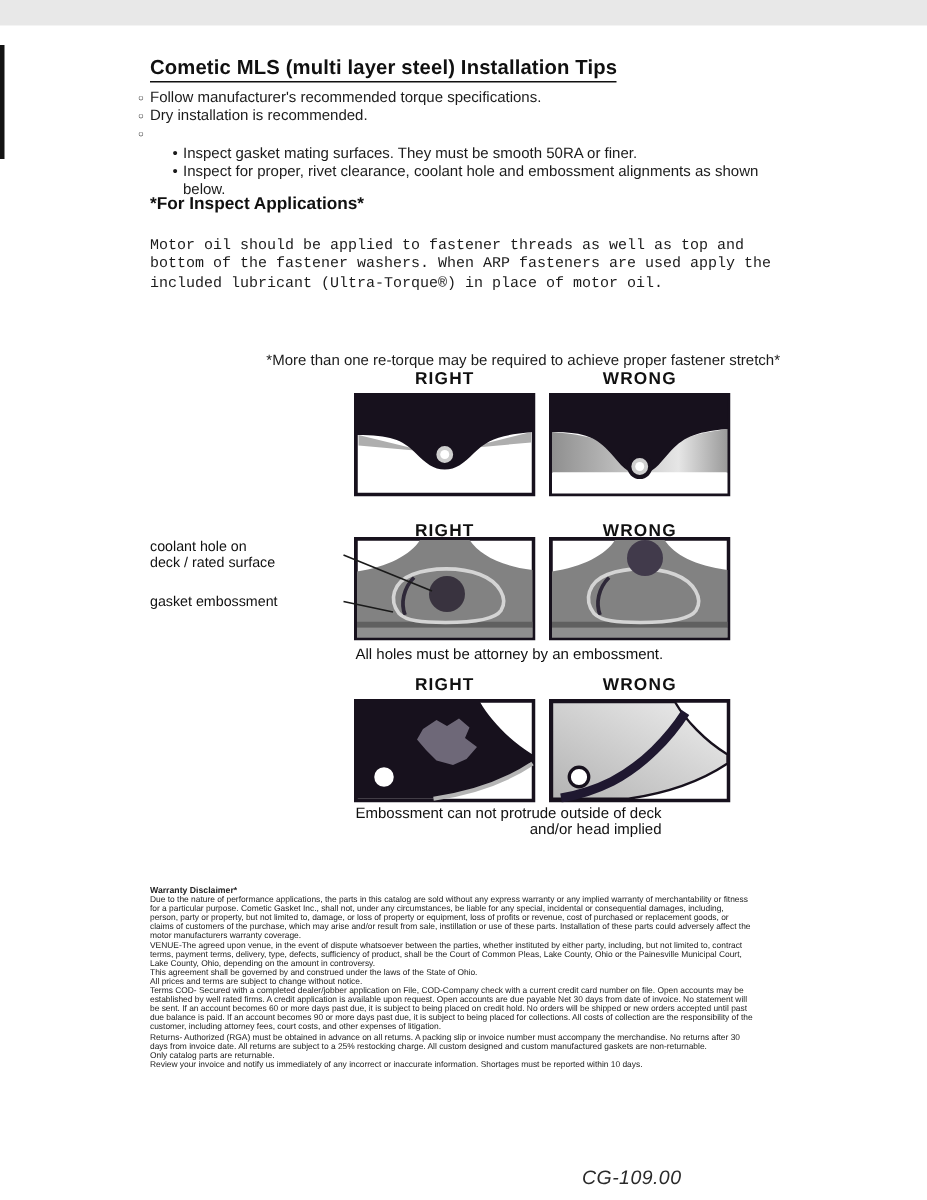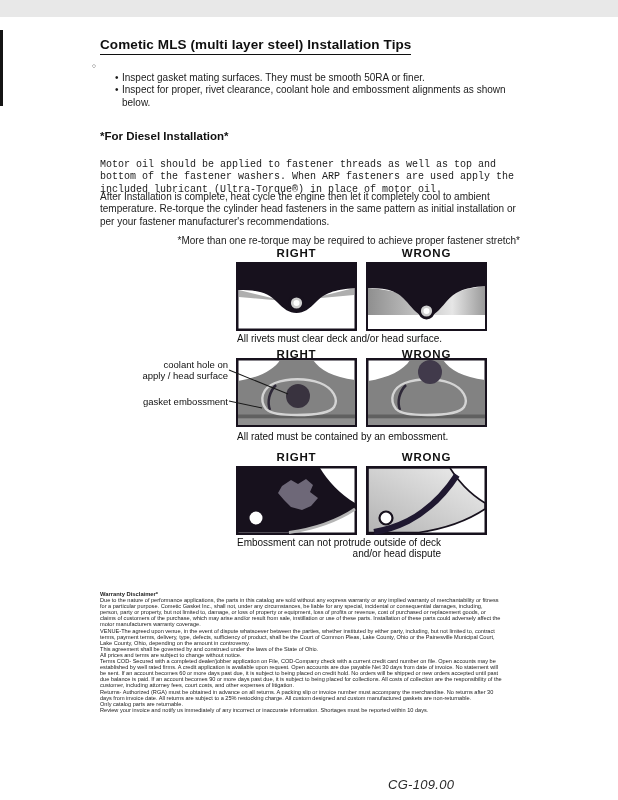--- a/index.html
+++ b/index.html
@@ -23,55 +23,62 @@
 
   .diesel-heading { position:absolute; left:100px; top:113px; font-size:11.5px; font-weight:bold; color:#101010; }
   .body-p { position:absolute; left:100px; width:420px; font-size:10px; line-height:12.4px; }
   .p1 { top:132px;font-family:Liberation Mono, monospace; } .p2 { top:164px; } .p3 { top:208px;text-align:right; }
 
   .diagrams { position:absolute; left:100px; top:228px; width:430px; height:330px;text-decoration:underline; }
   .dg-label { position:absolute; width:121px; text-align:center; font-size:11.5px; font-weight:600; letter-spacing:0.8px; color:#101010; }
   .dg-box { position:absolute; width:121px; height:69px; }
   .dg-box svg { display:block; }
   .dg-caption { position:absolute; font-size:10px; line-height:11px; color:#101010; }
-  .ann-label { position:absolute; left:0; width:128px; text-align:right; font-size:9.5px; line-height:11px; color:#101010; }
+  .ann-label { position:absolute; left:0; width:128px; text-align:left; font-size:9.5px; line-height:11px; color:#101010; }
   .overlay { position:absolute; left:0; top:100px; }
 
   .legal { position:absolute; left:100px; top:574px; width:402px; font-size:5.6px; line-height:6.1px; color:#222; }
   .legal-h { font-weight:bold; font-size:5.8px; margin:0; }
   .legal p { margin:0; }
   .mt4 { margin-top:4px; } .mt5 { margin-top:5px; } .mt6 { margin-top:6px; }
 
   .page-num { position:absolute; left:388px; top:760px; font-size:13px; color:#2a2a2a; letter-spacing:0.3px;font-style:italic; }
 </style>
 </head>
 <body>
 
 <div class="page">
   <div class="edge-bar"></div>
 
   <div class="doc-title">Cometic MLS (multi layer steel) Installation Tips</div>
 
   <div class="tips">
     <div class="tip-row">
       <span class="bullet-o">○</span>
+      <span>Follow manufacturer's recommended torque specifications.</span>
+    </div>
+    <div class="tip-row">
+      <span class="bullet-o">○</span>
+      <span>Dry installation is recommended.</span>
+    </div>
+    <div class="tip-row">
+      <span class="bullet-o">○</span>
     </div>
     <div class="tip-row sub">
       <span class="bullet-d">•</span>
       <span>Inspect gasket mating surfaces.  They must be smooth 50RA or finer.</span>
     </div>
     <div class="tip-row sub">
       <span class="bullet-d">•</span>
       <span>Inspect for proper, rivet clearance, coolant hole and embossment alignments as shown below.</span>
     </div>
   </div>
 
-  <div class="diesel-heading">*For Diesel Installation*</div>
+  <div class="diesel-heading">*For Inspect Applications*</div>
   <p class="body-p p1">Motor oil should be applied to fastener threads as well as top and bottom of the fastener washers. When ARP fasteners are used apply the included lubricant (Ultra-Torque®) in place of motor oil.</p>
-  <p class="body-p p2">After Installation is complete, heat cycle the engine then let it completely cool to ambient temperature. Re-torque the cylinder head fasteners in the same pattern as initial installation or per your fastener manufacturer's recommendations.</p>
   <p class="body-p p3">*More than one re-torque may be required to achieve proper fastener stretch*</p>
 
   <div class="diagrams">
 
     <div class="dg-label" style="left:136px; top:2px;">RIGHT</div>
     <div class="dg-label" style="left:266px; top:2px;">WRONG</div>
 
     <div class="dg-box" style="left:136px; top:17px;">
       <svg width="121" height="69" viewBox="0 0 121 69">
         <rect x="1.25" y="1.25" width="118.5" height="66.5" fill="#ffffff" stroke="#17111d" stroke-width="2.5"></rect>
@@ -92,28 +99,27 @@
           </linearGradient>
         </defs>
         <rect x="1.25" y="1.25" width="118.5" height="66.5" fill="#ffffff" stroke="#17111d" stroke-width="2.5"></rect>
         <path d="M2,26 C32,28 46,35 56,46 L66,46 C76,35 89,28 119,24 V53 H2 Z" fill="url(#g1w)"></path>
         <path d="M2,2 H119 V24 C96,26 89,30 80,40 C73,48 69,54 60.5,54 C52,54 48,48 41,40 C32,30 25,26 2,26 Z" fill="#17111d"></path>
         <rect x="2" y="53" width="117" height="14" fill="#ffffff"></rect>
         <circle cx="60.5" cy="49" r="7" fill="#cfcfcf" stroke="#17111d" stroke-width="2.8"></circle>
         <circle cx="60.5" cy="49" r="3" fill="#ffffff"></circle>
       </svg>
     </div>
-    <div class="dg-caption" style="left:137px; top:88px;">All rivets must clear deck and/or head surface.</div>
 
     <div class="dg-label" style="left:136px; top:103px;">RIGHT</div>
     <div class="dg-label" style="left:266px; top:103px;">WRONG</div>
 
     <div class="ann-label" style="top:114px;">
       <div>coolant hole on</div>
-      <div>apply / head surface</div>
+      <div>deck / rated surface</div>
     </div>
     <div class="ann-label" style="top:151px;">gasket embossment</div>
 
     <div class="dg-box" style="left:136px; top:113px;">
       <svg width="121" height="69" viewBox="0 0 121 69">
         <rect x="1.25" y="1.25" width="118.5" height="66.5" fill="#ffffff" stroke="#17111d" stroke-width="2.5"></rect>
         <path d="M44,2 C38,12 22,20 2,23 L2,67 L119,67 L119,22 C97,19 84,12 77,2 Z" fill="#828282"></path>
         <rect x="2" y="56.5" width="117" height="4" fill="#606060"></rect>
         <rect x="2" y="60.5" width="117" height="6.5" fill="#8f8f8f"></rect>
         <path d="M40,27 C33,34 31,44 34,52" fill="none" stroke="#2e2838" stroke-width="2.5"></path>
@@ -131,21 +137,21 @@
         <path d="M30,51 C23,42 26,30 39,25 C52,20 71,20 84,25 C97,30 103,41 98,49 C94,55 80,57 61,57 C45,57 35,56 30,51 Z" fill="none" stroke-width="2.4" stroke="#d4d4d4"></path>
         <circle cx="64" cy="14" r="12" fill="#413a4b"></circle>
       </svg>
     </div>
 
     <svg class="overlay" width="420" height="92" viewBox="0 0 420 92">
       <line x1="129" y1="25" x2="188" y2="49" stroke="#1a1a1a" stroke-width="1.1"></line>
       <line x1="129" y1="56" x2="162" y2="63" stroke="#1a1a1a" stroke-width="1.1"></line>
     </svg>
 
-    <div class="dg-caption" style="left:137px; top:186px;">All rated must be contained by an embossment.</div>
+    <div class="dg-caption" style="left:137px; top:186px;">All holes must be attorney by an embossment.</div>
 
     <div class="dg-label" style="left:136px; top:206px;">RIGHT</div>
     <div class="dg-label" style="left:266px; top:206px;">WRONG</div>
 
     <div class="dg-box" style="left:136px; top:221px;">
       <svg width="121" height="69" viewBox="0 0 121 69">
         <rect x="1.25" y="1.25" width="118.5" height="66.5" fill="#ffffff" stroke="#17111d" stroke-width="2.5"></rect>
         <path d="M2,2 L84,2 C91,14 104,28 119,37 L119,43 C101,55 77,63 53,66.5 L2,66.5 Z" fill="#17111d"></path>
         <path d="M53,66.5 C77,63 101,55 119,43" fill="none" stroke="#b5b5b5" stroke-width="2.8"></path>
         <path d="M46,20 L55,14 L62,18 L70,13 L77,19 L74,26 L82,32 L75,40 L66,44 L55,41 L48,34 L42,27 Z" fill="#6e6878"></path>
@@ -161,21 +167,21 @@
           </linearGradient>
         </defs>
         <rect x="1.25" y="1.25" width="118.5" height="66.5" fill="#ffffff" stroke="#17111d" stroke-width="2.5"></rect>
         <path d="M2,2 L84,2 C91,14 104,28 119,37 L119,43 C101,55 77,63 53,66.5 L2,66.5 Z" fill="url(#g3w)" stroke="#17111d" stroke-width="1.6"></path>
         <path d="M91,9 C80,26 63,44 42,55 C32,60 20,64 8,66" fill="none" stroke="#1f1830" stroke-width="6"></path>
         <circle cx="20" cy="52" r="6.5" fill="#ffffff" stroke="#17111d" stroke-width="2.2"></circle>
       </svg>
     </div>
     <div class="dg-caption" style="left:137px; top:292px;text-align:right;">
       <div>Embossment can not protrude outside of deck</div>
-      <div>and/or head dispute</div>
+      <div>and/or head implied</div>
     </div>
   </div>
 
   <div class="legal">
     <p class="legal-h">Warranty Disclaimer*</p>
     <p class="mt4">Due to the nature of performance applications, the parts in this catalog are sold without any express warranty or any implied warranty of merchantability or fitness for a particular purpose.  Cometic Gasket Inc., shall not, under any circumstances, be liable for any special, incidental or consequential damages, including, person, party or property, but not limited to, damage, or loss of property or equipment, loss of profits or revenue, cost of purchased or replacement goods, or claims of customers of the purchase, which may arise and/or result from sale, instillation or use of these parts.  Installation of these parts could adversely affect the motor manufacturers warranty coverage.</p>
     <p class="mt5">VENUE-The agreed upon venue, in the event of dispute whatsoever between the parties, whether instituted by either party, including, but not limited to, contract terms, payment terms, delivery, type, defects, sufficiency of product, shall be the Court of Common Pleas, Lake County, Ohio or the Painesville Municipal Court, Lake County, Ohio, depending on the amount in controversy.</p>
     <p>This agreement shall be governed by and construed under the laws of the State of Ohio.</p>
     <p class="mt6">All prices and terms are subject to change without notice.</p>
     <p class="mt5">Terms COD- Secured with a completed dealer/jobber application on File, COD-Company check with a current credit card number on file.  Open accounts may be established by well rated firms.  A credit application is available upon request.  Open accounts are due payable Net 30 days from date of invoice.  No statement will be sent.  If an account becomes 60 or more days past due, it is subject to being placed on credit hold.  No orders will be shipped or new orders accepted until past due balance is paid.  If an account becomes 90 or more days past due, it is subject to being placed for collections.  All costs of collection are the responsibility of the customer, including attorney fees, court costs, and other expenses of litigation.</p>

